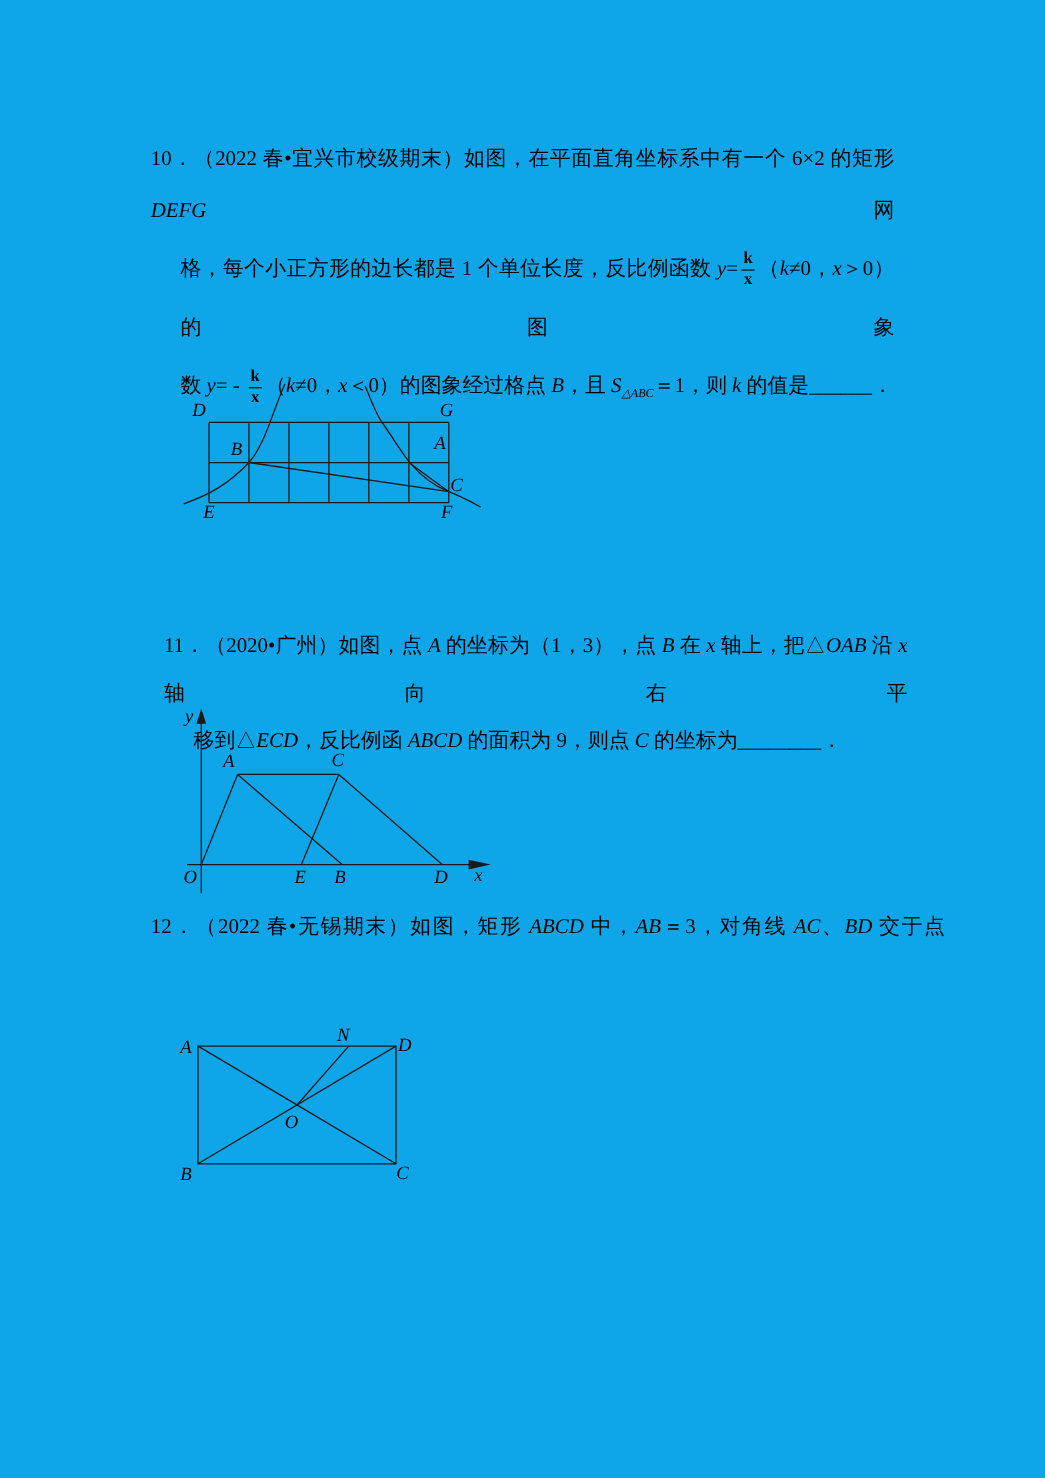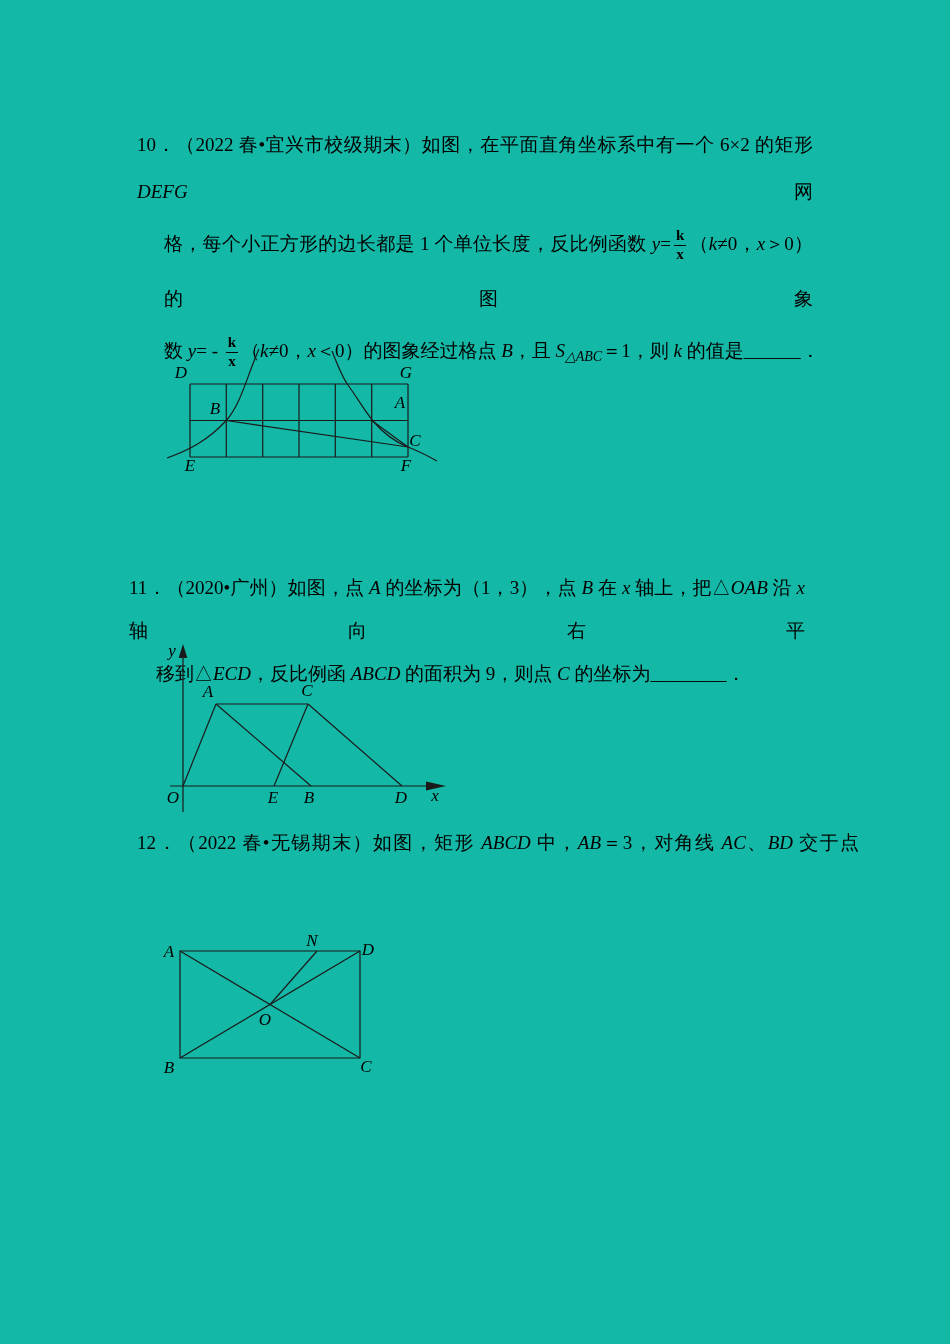--- a/index.html
+++ b/index.html
@@ -1,26 +1,26 @@
 <!DOCTYPE html>
 <html><head>
 <meta charset="utf-8">
 <style>
   html,body{margin:0;padding:0;background:#e8e8e8;}
-  .page{position:relative;width:950px;height:1344px;background:#14b8a6;
+  .page{position:relative;width:950px;height:1344px;background:#0ea5e9;
         font-family:"Liberation Serif", serif;color:#000;overflow:hidden;}
   .prob-text{position:absolute;font-size:19px;}
   .line{white-space:nowrap;text-align:justify;}
   .line.justify{text-align-last:justify;white-space:normal;}
   .line.indent{padding-left:27px;}
   #p10{left:137px;top:121px;width:676px;line-height:47px;}
-  #p11{left:129px;top:566px;width:676px;line-height:43px;}
+  #p11{left:149px;top:566px;width:676px;line-height:43px;}
   #p12{left:137px;top:821px;width:722px;line-height:44px;}
   .line i{font-style:italic;}
-  .line sub{font-size:14px;font-style:italic;line-height:0;}
+  .line sub{font-size:11px;font-style:italic;line-height:0;}
   .frac{display:inline-flex;flex-direction:column;align-items:center;
         vertical-align:middle;margin:0 3px;padding:12px 0;
         font-style:normal;font-weight:bold;font-size:15px;line-height:1.18;}
   .frac .den{border-top:1.6px solid #000;padding:0 2px;}
   .frac .num{padding:0 2px;}
   svg.figure{position:absolute;overflow:visible;}
   #fig10{left:140px;top:340px;}
   #fig11{left:150px;top:640px;}
   #fig12{left:155px;top:930px;}
   .fig-label text{font-family:"Liberation Serif", serif;font-style:italic;

